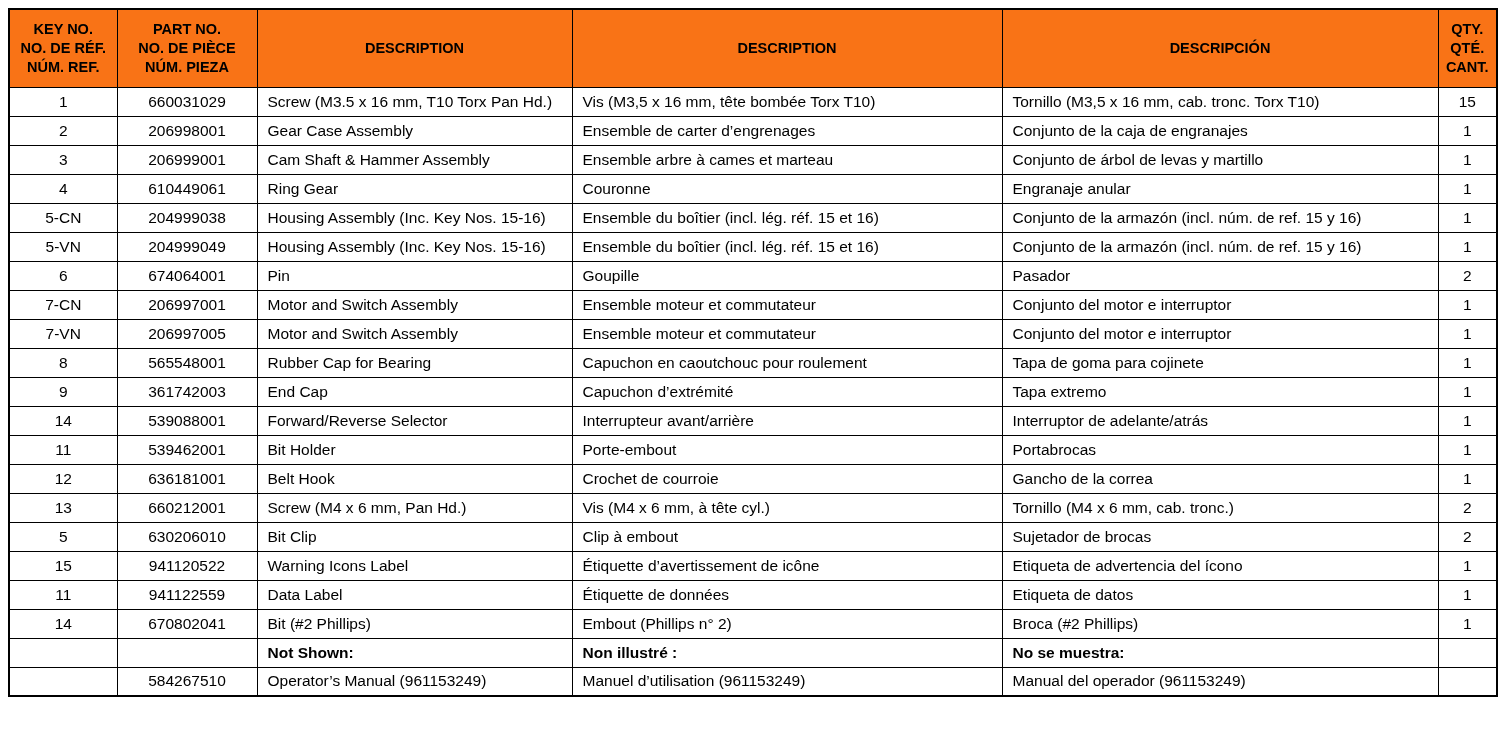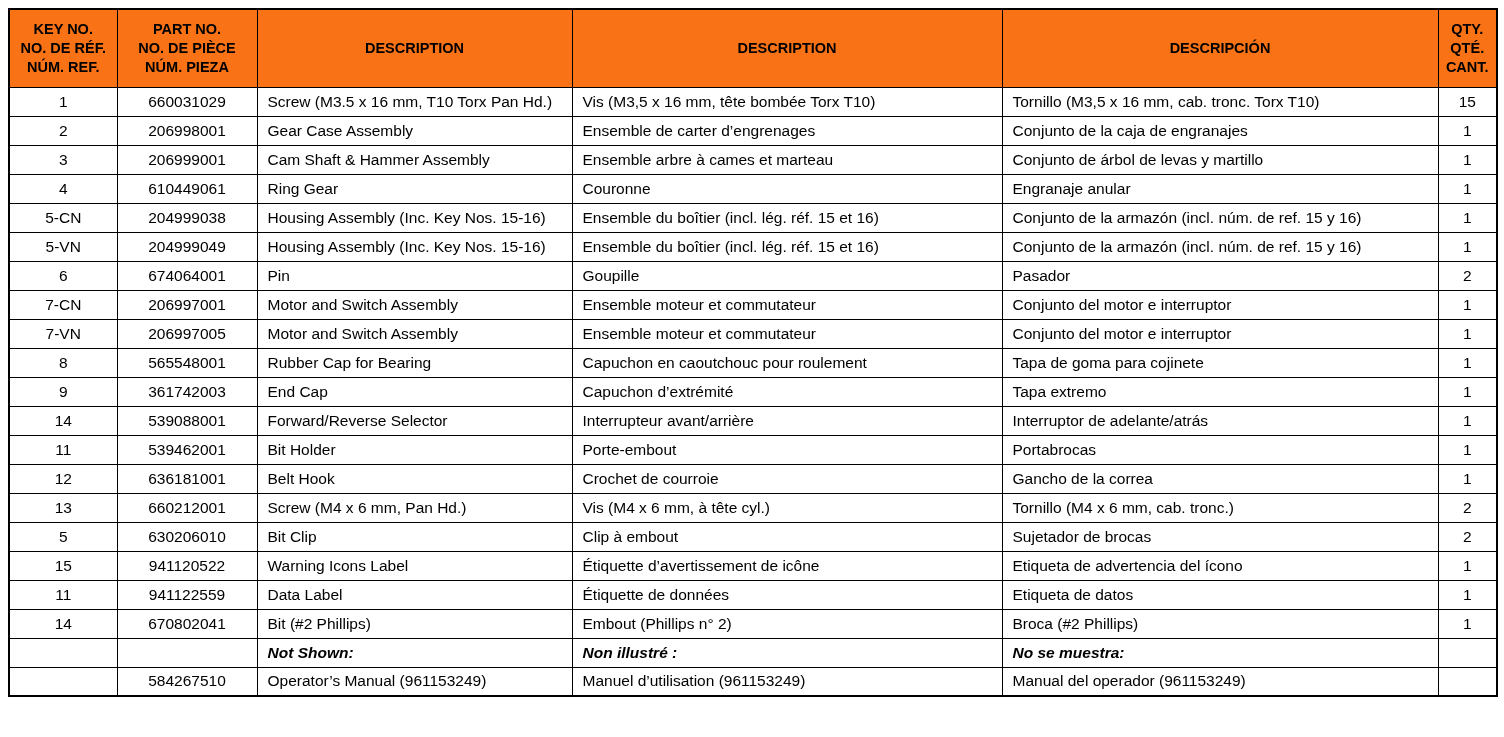--- a/index.html
+++ b/index.html
@@ -41,21 +41,21 @@
   }
   table.parts-table td {
     font-size: 15.5px;
     color: #000000;
     height: 29px;
     padding: 2px 10px;
     vertical-align: middle;
   }
   td.center { text-align: center; }
   td.left   { text-align: left; }
-  tr.bold-row td { font-weight: bold; font-style: italic; }
+  tr.bold-row td { font-weight: bold; }
 </style>
 </head>
 <body>
 
 <div class="page">
   <table class="parts-table">
     <colgroup>
         <col style="width: 108px;">
         <col style="width: 140px;">
         <col style="width: 315px;">

